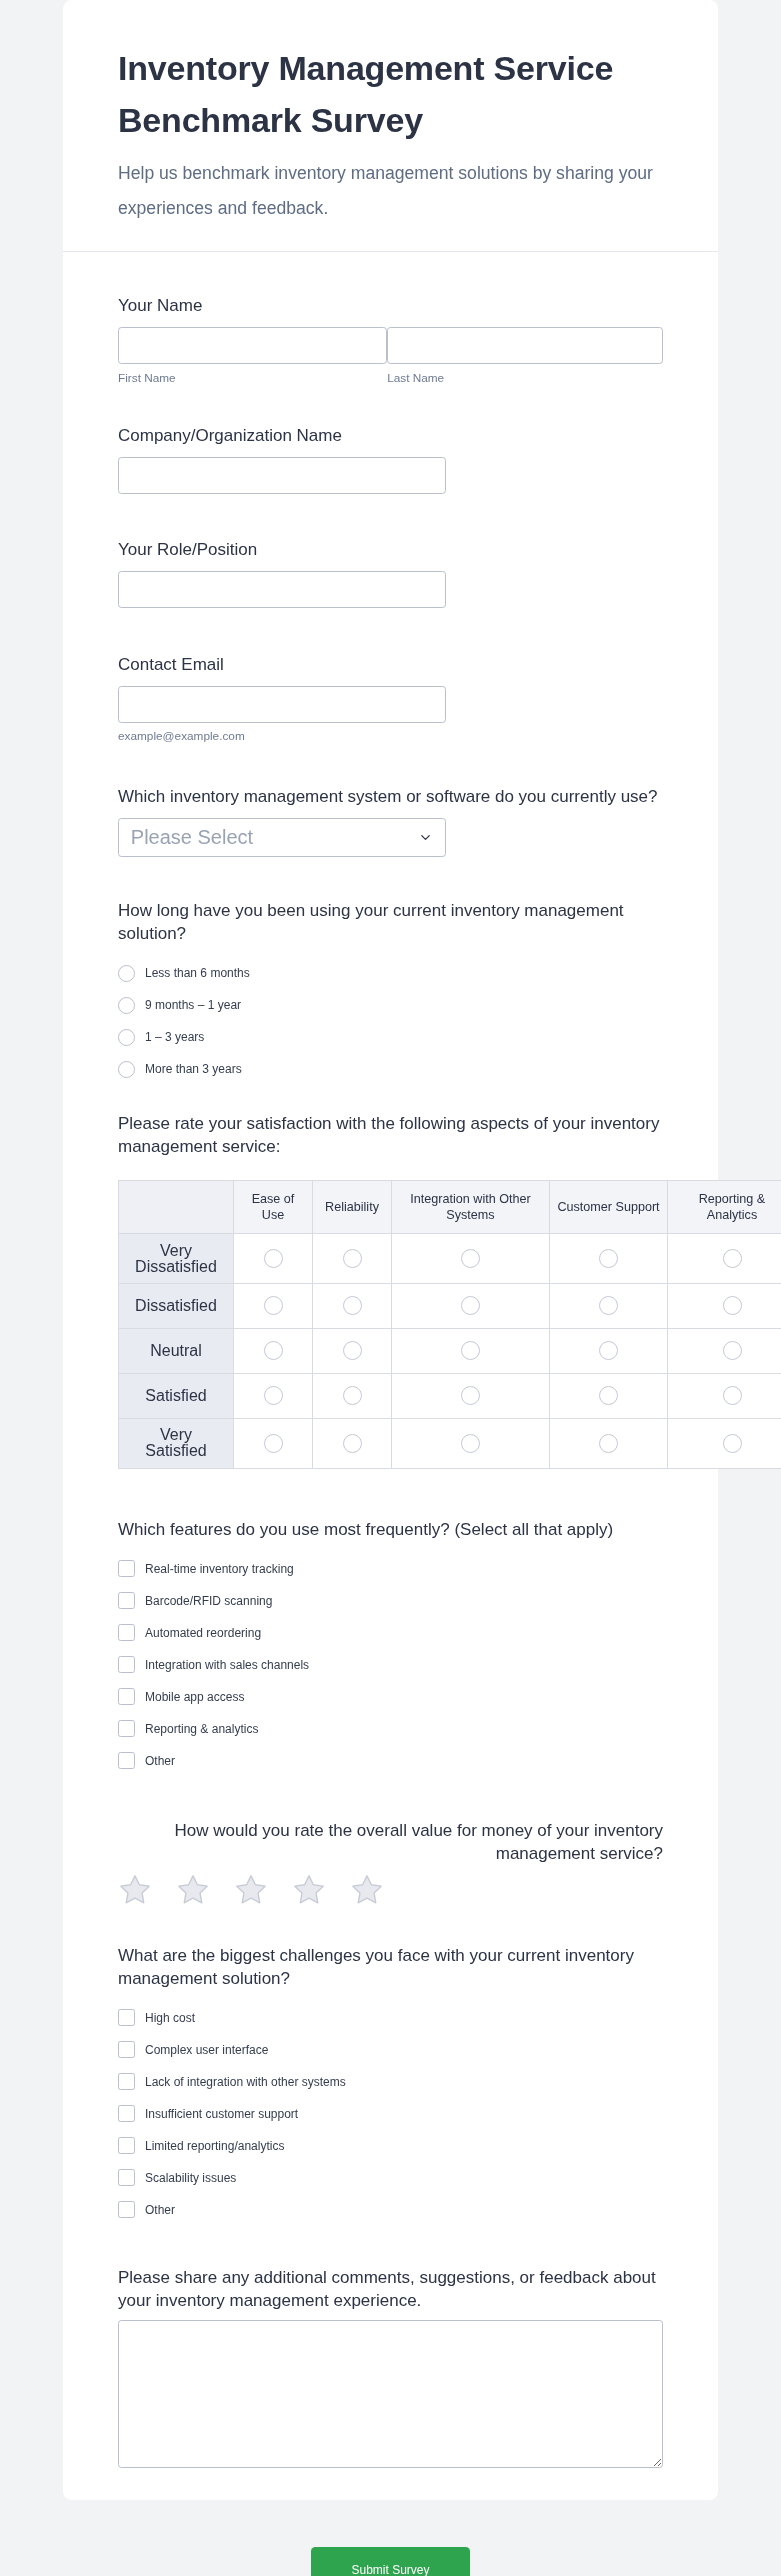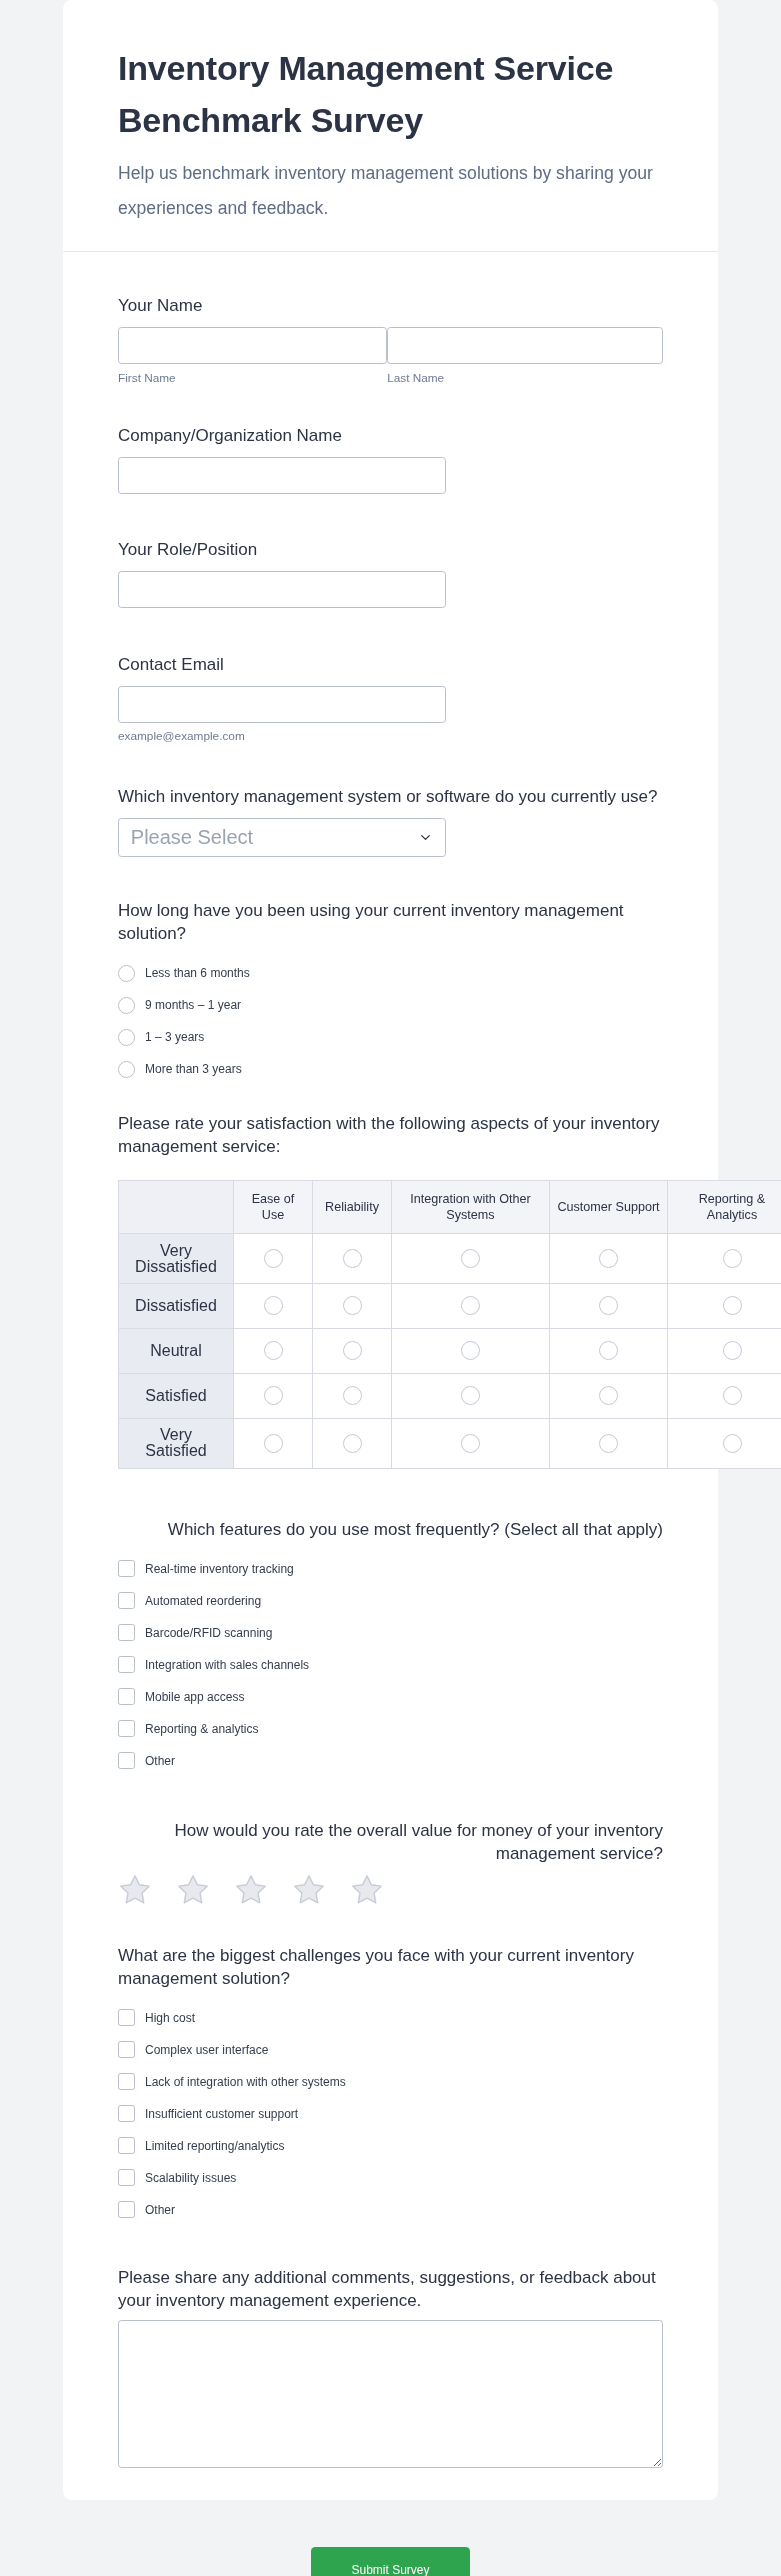--- a/index.html
+++ b/index.html
@@ -35,21 +35,21 @@
 
   .q-label { font-size: 17px; line-height: 23px; font-weight: 500; color: #2c3345; }
 
   .q-name { margin-top: 42px; }
   .q-company { margin-top: 39px; }
   .q-role { margin-top: 44px; }
   .q-email { margin-top: 45px; }
   .q-software { margin-top: 42px; }
   .q-duration { margin-top: 42px; }
   .q-matrix { margin-top: 27px; }
-  .q-features { margin-top: 49px; text-align: right; }
+  .q-features { margin-top: 49px; }
   .q-value { margin-top: 42px; text-align: right; }
   .q-challenges { margin-top: 37px; }
   .q-comments { margin-top: 40px; }
 
   .name-row { display: flex; justify-content: space-between; margin-top: 10px; }
   .field-first { width: 320px; }
   .field-last { width: 328px; }
   .text-input {
     box-sizing: border-box;
     width: 100%;
@@ -305,25 +305,25 @@
 
       <section class="q-features">
         <div class="q-label">Which features do you use most frequently? (Select all that apply)</div>
         <div class="options">
           <div class="option">
             <span class="checkbox"></span>
             <span class="option-label">Real-time inventory tracking</span>
           </div>
           <div class="option">
             <span class="checkbox"></span>
+            <span class="option-label">Barcode/RFID scanning</span>
+          </div>
+          <div class="option">
+            <span class="checkbox"></span>
             <span class="option-label">Automated reordering</span>
-          </div>
-          <div class="option">
-            <span class="checkbox"></span>
-            <span class="option-label">Barcode/RFID scanning</span>
           </div>
           <div class="option">
             <span class="checkbox"></span>
             <span class="option-label">Integration with sales channels</span>
           </div>
           <div class="option">
             <span class="checkbox"></span>
             <span class="option-label">Mobile app access</span>
           </div>
           <div class="option">

